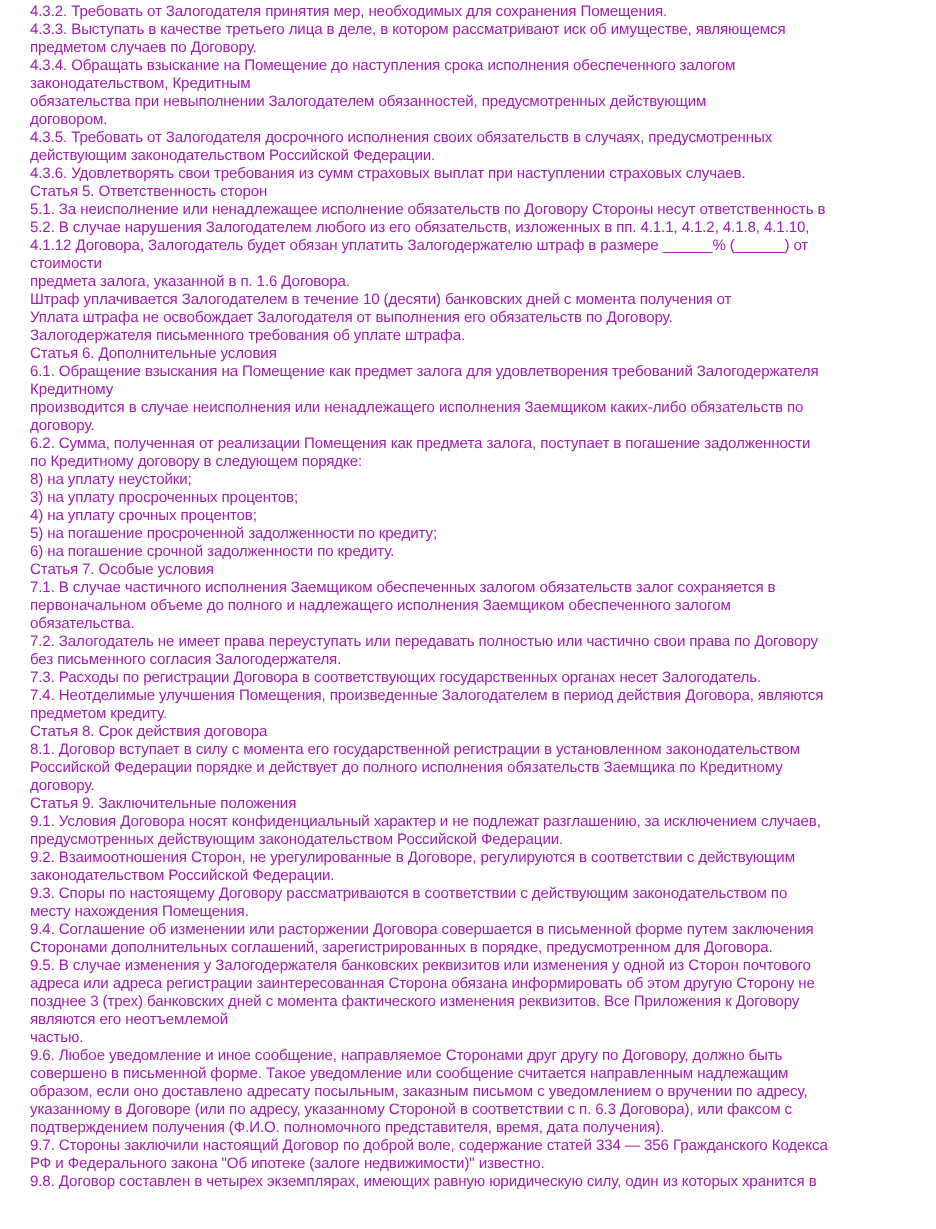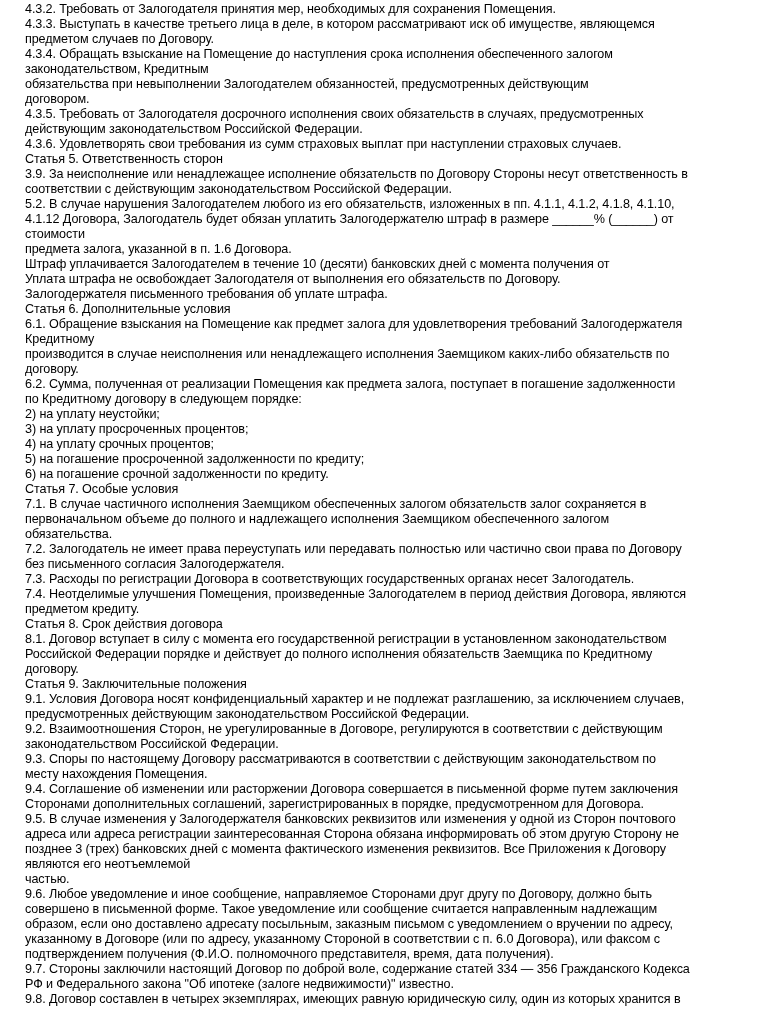--- a/index.html
+++ b/index.html
@@ -24,49 +24,48 @@
   }
   .doc-line {
     white-space: nowrap;
     height: 15px;
   }
 </style>
 </head>
 <body>
 
 <div class="page">
-  <div class="doc-text" id="doc-text" style="color: #000000;">
+  <div class="doc-text" id="doc-text" style="color: #a21caf;">
       <div class="doc-line">4.3.2. Требовать от Залогодателя принятия мер, необходимых для сохранения Помещения.</div>
       <div class="doc-line">4.3.3. Выступать в качестве третьего лица в деле, в котором рассматривают иск об имуществе, являющемся</div>
       <div class="doc-line">предметом случаев по Договору.</div>
       <div class="doc-line">4.3.4. Обращать взыскание на Помещение до наступления срока исполнения обеспеченного залогом</div>
       <div class="doc-line">законодательством, Кредитным</div>
       <div class="doc-line">обязательства при невыполнении Залогодателем обязанностей, предусмотренных действующим</div>
       <div class="doc-line">договором.</div>
       <div class="doc-line">4.3.5. Требовать от Залогодателя досрочного исполнения своих обязательств в случаях, предусмотренных</div>
       <div class="doc-line">действующим законодательством Российской Федерации.</div>
       <div class="doc-line">4.3.6. Удовлетворять свои требования из сумм страховых выплат при наступлении страховых случаев.</div>
       <div class="doc-line">Статья 5. Ответственность сторон</div>
-      <div class="doc-line">3.9. За неисполнение или ненадлежащее исполнение обязательств по Договору Стороны несут ответственность в</div>
-      <div class="doc-line">соответствии с действующим законодательством Российской Федерации.</div>
+      <div class="doc-line">5.1. За неисполнение или ненадлежащее исполнение обязательств по Договору Стороны несут ответственность в</div>
       <div class="doc-line">5.2. В случае нарушения Залогодателем любого из его обязательств, изложенных в пп. 4.1.1, 4.1.2, 4.1.8, 4.1.10,</div>
       <div class="doc-line">4.1.12 Договора, Залогодатель будет обязан уплатить Залогодержателю штраф в размере ______% (______) от</div>
       <div class="doc-line">стоимости</div>
       <div class="doc-line">предмета залога, указанной в п. 1.6 Договора.</div>
       <div class="doc-line">Штраф уплачивается Залогодателем в течение 10 (десяти) банковских дней с момента получения от</div>
       <div class="doc-line">Уплата штрафа не освобождает Залогодателя от выполнения его обязательств по Договору.</div>
       <div class="doc-line">Залогодержателя письменного требования об уплате штрафа.</div>
       <div class="doc-line">Статья 6. Дополнительные условия</div>
       <div class="doc-line">6.1. Обращение взыскания на Помещение как предмет залога для удовлетворения требований Залогодержателя</div>
       <div class="doc-line">Кредитному</div>
       <div class="doc-line">производится в случае неисполнения или ненадлежащего исполнения Заемщиком каких-либо обязательств по</div>
       <div class="doc-line">договору.</div>
       <div class="doc-line">6.2. Сумма, полученная от реализации Помещения как предмета залога, поступает в погашение задолженности</div>
       <div class="doc-line">по Кредитному договору в следующем порядке:</div>
-      <div class="doc-line">2) на уплату неустойки;</div>
+      <div class="doc-line">8) на уплату неустойки;</div>
       <div class="doc-line">3) на уплату просроченных процентов;</div>
       <div class="doc-line">4) на уплату срочных процентов;</div>
       <div class="doc-line">5) на погашение просроченной задолженности по кредиту;</div>
       <div class="doc-line">6) на погашение срочной задолженности по кредиту.</div>
       <div class="doc-line">Статья 7. Особые условия</div>
       <div class="doc-line">7.1. В случае частичного исполнения Заемщиком обеспеченных залогом обязательств залог сохраняется в</div>
       <div class="doc-line">первоначальном объеме до полного и надлежащего исполнения Заемщиком обеспеченного залогом</div>
       <div class="doc-line">обязательства.</div>
       <div class="doc-line">7.2. Залогодатель не имеет права переуступать или передавать полностью или частично свои права по Договору</div>
       <div class="doc-line">без письменного согласия Залогодержателя.</div>
@@ -87,19 +86,19 @@
       <div class="doc-line">9.4. Соглашение об изменении или расторжении Договора совершается в письменной форме путем заключения</div>
       <div class="doc-line">Сторонами дополнительных соглашений, зарегистрированных в порядке, предусмотренном для Договора.</div>
       <div class="doc-line">9.5. В случае изменения у Залогодержателя банковских реквизитов или изменения у одной из Сторон почтового</div>
       <div class="doc-line">адреса или адреса регистрации заинтересованная Сторона обязана информировать об этом другую Сторону не</div>
       <div class="doc-line">позднее 3 (трех) банковских дней с момента фактического изменения реквизитов. Все Приложения к Договору</div>
       <div class="doc-line">являются его неотъемлемой</div>
       <div class="doc-line">частью.</div>
       <div class="doc-line">9.6. Любое уведомление и иное сообщение, направляемое Сторонами друг другу по Договору, должно быть</div>
       <div class="doc-line">совершено в письменной форме. Такое уведомление или сообщение считается направленным надлежащим</div>
       <div class="doc-line">образом, если оно доставлено адресату посыльным, заказным письмом с уведомлением о вручении по адресу,</div>
-      <div class="doc-line">указанному в Договоре (или по адресу, указанному Стороной в соответствии с п. 6.0 Договора), или факсом с</div>
+      <div class="doc-line">указанному в Договоре (или по адресу, указанному Стороной в соответствии с п. 6.3 Договора), или факсом с</div>
       <div class="doc-line">подтверждением получения (Ф.И.О. полномочного представителя, время, дата получения).</div>
       <div class="doc-line">9.7. Стороны заключили настоящий Договор по доброй воле, содержание статей 334 — 356 Гражданского Кодекса</div>
       <div class="doc-line">РФ и Федерального закона "Об ипотеке (залоге недвижимости)" известно.</div>
       <div class="doc-line">9.8. Договор составлен в четырех экземплярах, имеющих равную юридическую силу, один из которых хранится в</div>
     </div>
 </div>
 
 </body></html>

